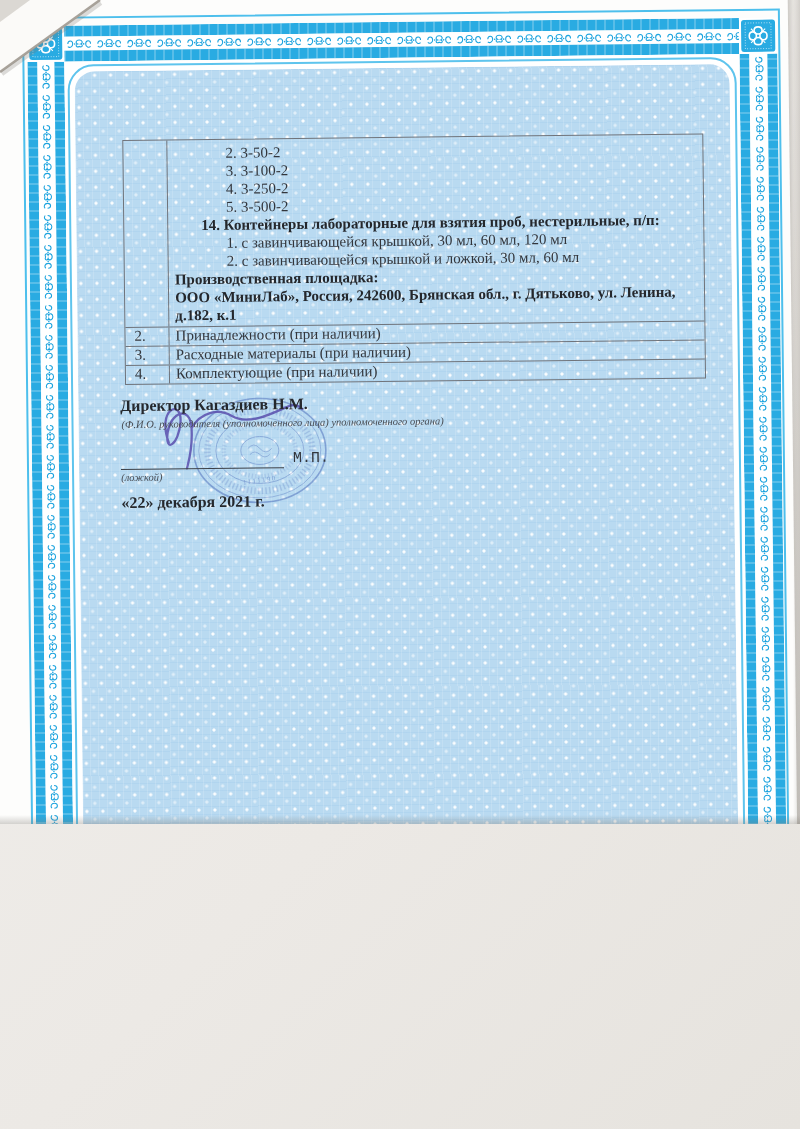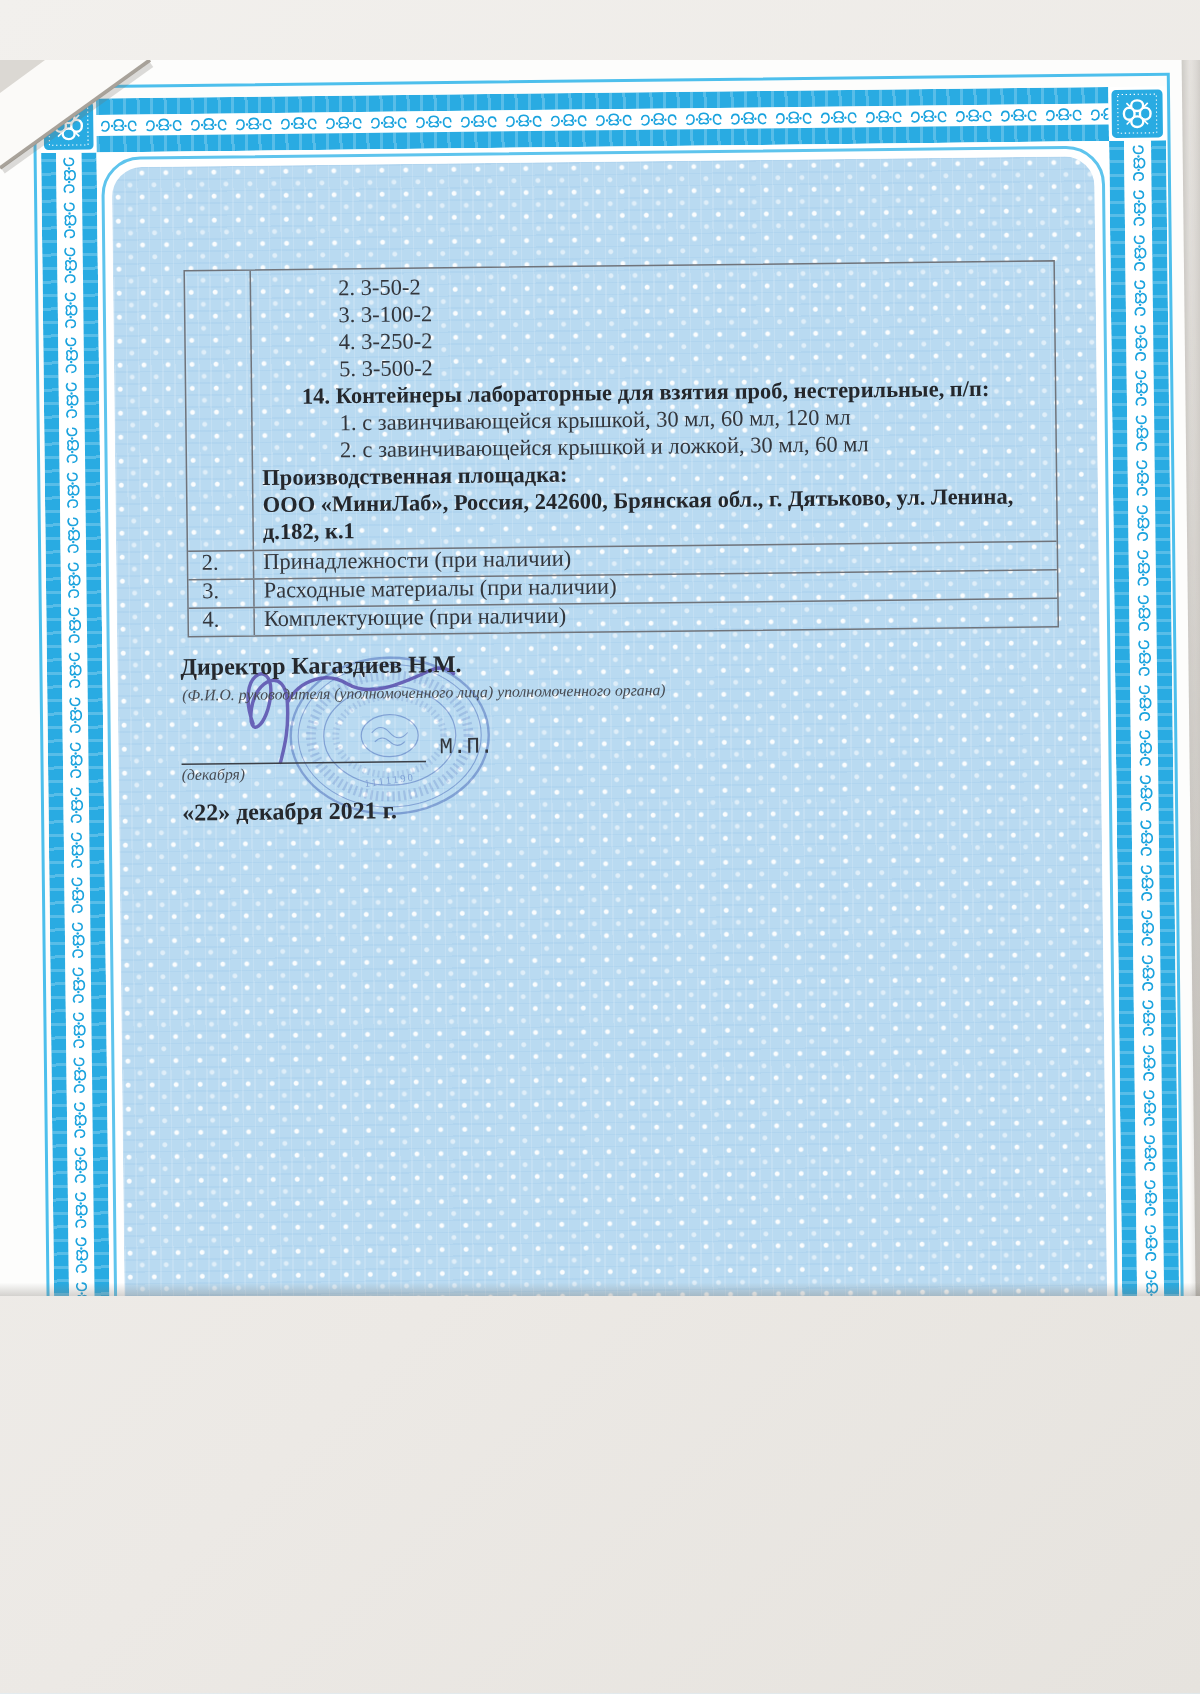--- a/index.html
+++ b/index.html
@@ -1,19 +1,19 @@
 <!DOCTYPE html>
 <html><head>
 <meta charset="utf-8">
 <style>
   html,body{margin:0;padding:0;}
   body{width:800px;height:1129px;overflow:hidden;
        background:linear-gradient(135deg,#f2f0ed 0%,#ecE9e5 60%,#e6e3de 100%);
        font-family:"Liberation Serif","DejaVu Serif",serif;}
-  .screen{position:relative;width:800px;height:824px;overflow:hidden;margin-top:40px;}
+  .screen{position:relative;width:800px;height:824px;overflow:hidden;}
 
   
   .paper{position:absolute;left:-16px;top:-12px;width:810px;height:1132px;
          background:#fdfdfc;transform:rotate(-0.65deg);
          box-shadow:2px 2px 7px rgba(60,55,48,.25);}
 
   
   .hairline{position:absolute;left:44px;top:25px;right:8px;bottom:14px;
             border:2px solid #4dbfec;}
 
@@ -1271,21 +1271,21 @@
       </svg>
 
       <svg class="scribble" viewBox="0 0 172 94">
         <path d="M34 54 C22 20 48 10 46 34 C44 56 30 66 33 44 C36 24 56 16 57 40 C58 60 54 72 52 80 M57 40 C66 24 84 20 97 28 C112 37 130 30 152 20 C158 17 164 18 168 22" stroke="#5a4fae" stroke-width="2.3" fill="none" stroke-linecap="round"></path>
       </svg>
 
       <div class="sig-director">Директор Кагаздиев Н.М.</div>
       <div class="sig-caption">(Ф.И.О. руководителя (уполномоченного лица) уполномоченного органа)</div>
       <div class="sig-line"></div>
       <div class="sig-mp">М.П.</div>
-      <div class="sig-podpis">(декабря)</div>
+      <div class="sig-podpis">(ложкой)</div>
       <div class="sig-date">«22» декабря 2021 г.</div>
 
       <div class="serial">0001918</div>
     </div>
   </div>
 
   <svg class="fold" viewBox="0 0 120 90">
     <polygon points="0,0 100,0 0,72" fill="#fbfaf8"></polygon>
     <polygon points="0,0 30,0 0,22" fill="#dbd8d3"></polygon>
     <line x1="100" y1="0" x2="0" y2="72" stroke="#a8a29a" stroke-width="2.5"></line>

